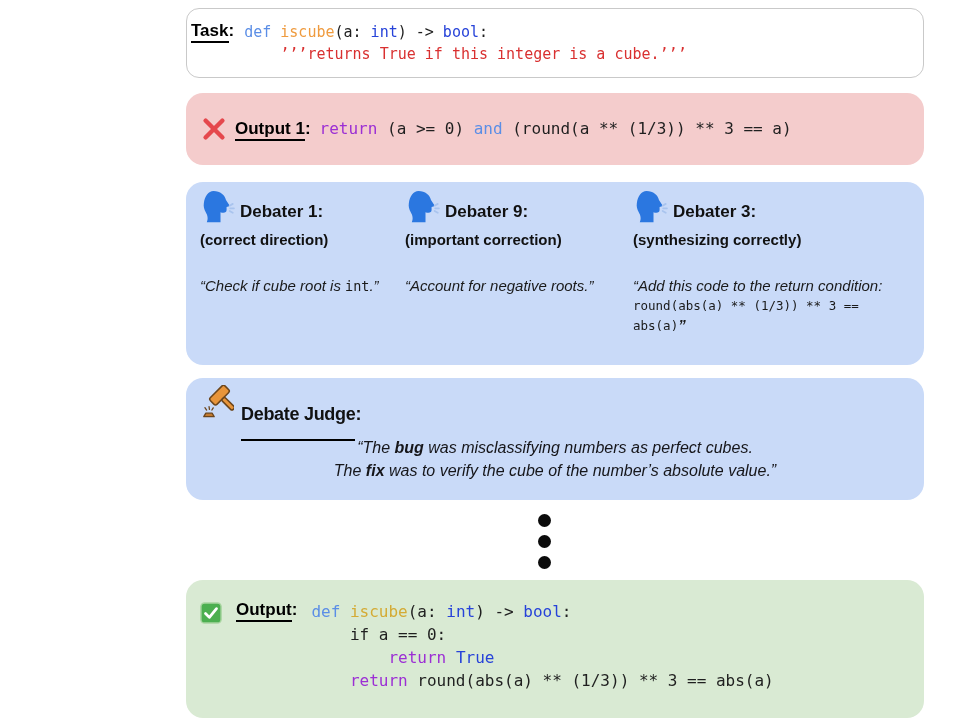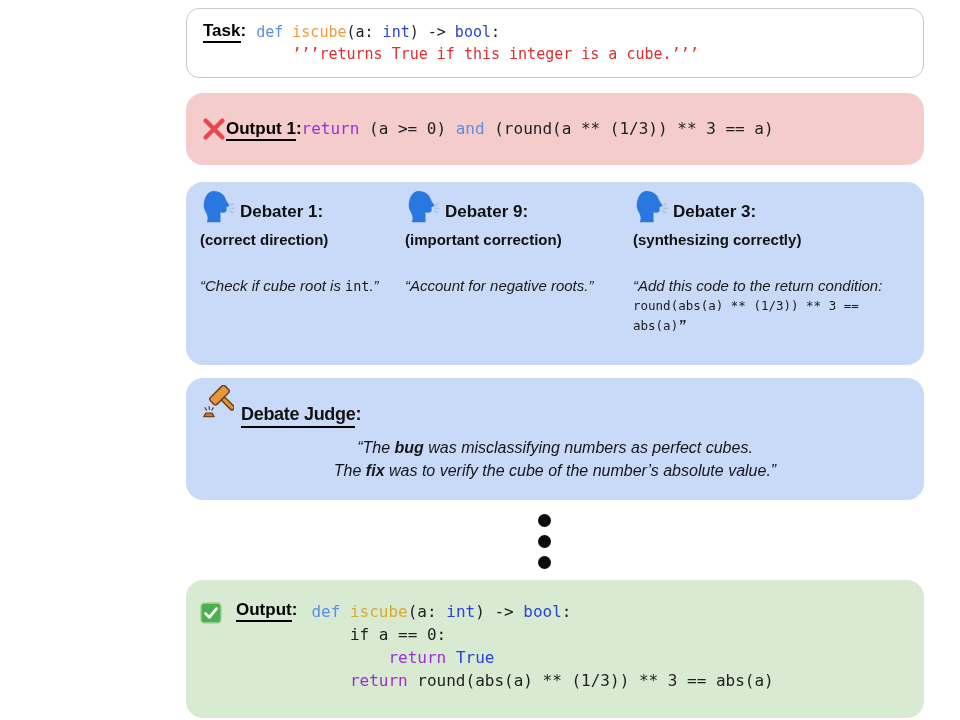--- a/index.html
+++ b/index.html
@@ -3,61 +3,61 @@
 <meta charset="utf-8">
 <style>
   html,body{margin:0;padding:0;background:#ffffff;}
   .canvas{position:relative;width:960px;height:720px;background:#ffffff;overflow:hidden;
           font-family:"Liberation Sans",sans-serif;color:#111;}
   .box{position:absolute;left:186px;width:738px;box-sizing:border-box;}
   .rounded{border-radius:17px;}
 
   
   .task-box{top:8px;height:70px;background:#ffffff;border:1.5px solid #c9c9c9;border-radius:13px;
-            padding:12px 16px 0 16px;}
+            padding:12px 16px 0 4px;}
   .output1-box{top:93px;height:72px;background:#f4cccc;display:flex;align-items:center;padding:0 16px;}
   .debate-box{top:182px;height:183px;background:#c9daf8;}
   .judge-box{top:378px;height:122px;background:#c9daf8;}
   .final-box{top:580px;height:138px;background:#d9ead3;padding:20px 16px 0 14px;}
 
   
   .lbl{font-weight:bold;font-size:17px;color:#000;white-space:nowrap;}
   .lbl .u{border-bottom:2.4px solid #000;padding-bottom:1px;}
 
   
   .code{font-family:"DejaVu Sans Mono",monospace;font-size:15px;color:#1f1f1f;
         margin:0;line-height:22px;white-space:pre;}
   .tok-kwa{color:#5b8ee6;}   
   .tok-kwb{color:#2743d9;}   
   .tok-fn{color:#ef9b3f;}    
   .tok-fny{color:#d4ab35;}   
   .tok-ret{color:#9c2fd4;}   
   .tok-str{color:#d93030;}   
 
   .task-row{display:flex;align-items:flex-start;gap:10px;}
-  .o1-row{display:flex;align-items:center;}
+  .o1-row{display:flex;align-items:center;gap:9px;}
 
   
   .deb-col{position:absolute;top:8px;}
   .deb-col.c1{left:14px;width:200px;}
   .deb-col.c2{left:219px;width:225px;}
   .deb-col.c3{left:447px;width:280px;}
   .deb-head{display:flex;align-items:flex-end;gap:4px;}
   .deb-name{font-weight:bold;font-size:17px;padding-bottom:2px;}
   .deb-sub{font-weight:bold;font-size:15px;margin-top:7px;}
   .deb-quote{font-style:italic;font-size:15px;margin-top:28px;color:#1a1a1a;line-height:20px;}
   .q-mono{font-family:"DejaVu Sans Mono",monospace;font-style:normal;font-size:13.5px;}
   .q-mono-sm{font-family:"DejaVu Sans Mono",monospace;font-style:normal;font-size:12.5px;}
   .q-close{font-weight:bold;}
 
   
   .judge-icon{position:absolute;left:14px;top:7px;}
   .judge-name{position:absolute;left:55px;top:26px;font-size:18px;font-weight:bold;
               letter-spacing:-0.3px;}
-  .judge-name .u{border-bottom:2.4px solid #000;padding-bottom:2px;}
+  .judge-name .u{border-bottom:2.4px solid #000;padding-bottom:15px;}
   .judge-quote{position:absolute;left:0;right:0;top:58px;text-align:center;
                font-style:italic;font-size:16px;line-height:23px;color:#16161a;}
   .judge-quote b{font-style:italic;}
 
   
   .dots{position:absolute;left:538px;top:514px;width:13px;}
   .dot{width:13px;height:13px;border-radius:50%;background:#0b0b0b;margin-bottom:8px;}
 
   
   .final-row{display:flex;align-items:flex-start;gap:14px;}

